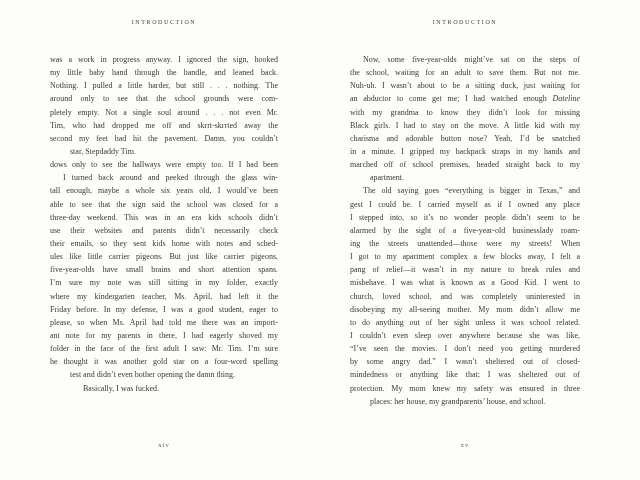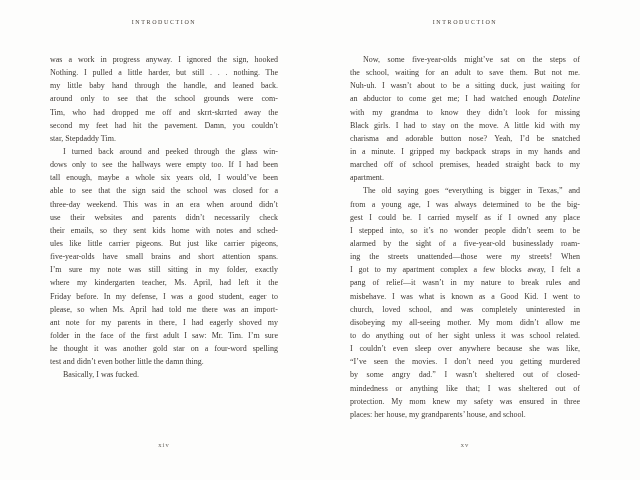--- a/index.html
+++ b/index.html
@@ -29,83 +29,83 @@
     font-size: 8px;
     line-height: 13.15px;
   }
   .line {
     text-align: justify;
     text-align-last: justify;
     white-space: normal;
     height: 13.15px;
     overflow: hidden;
   }
-  .line.end { text-align-last: left; }
+  .line.end { text-align-last: left; margin-left: 20px; }
   .line.indent { text-indent: 13px; }
   .line em { font-style: italic; }
   .page-number {
     position: absolute; top: 441px; left: 0; right: 0;
     text-align: center;
     font-size: 6.5px;
     letter-spacing: 1px;
     color: #6a665f;
   }
 </style>
 </head>
 <body>
 
 <div class="spread">
 
   <div class="page page-left">
     <div class="running-header">INTRODUCTION</div>
     <div class="page-body">
         <div class="line">was a work in progress anyway. I ignored the sign, hooked</div>
+        <div class="line">my little baby hand through the handle, and leaned back.</div>
         <div class="line">Nothing. I pulled a little harder, but still . . . nothing. The</div>
-        <div class="line">my little baby hand through the handle, and leaned back.</div>
         <div class="line">around only to see that the school grounds were com-</div>
+        <div class="line">pletely empty. Not a single soul around . . . not even Mr.</div>
         <div class="line">Tim, who had dropped me off and skrrt-skrrted away the</div>
         <div class="line">second my feet had hit the pavement. Damn, you couldn’t</div>
         <div class="line end">star, Stepdaddy Tim.</div>
+        <div class="line">dows only to see the hallways were empty too. If I had been</div>
         <div class="line indent">I turned back around and peeked through the glass win-</div>
-        <div class="line">dows only to see the hallways were empty too. If I had been</div>
         <div class="line">tall enough, maybe a whole six years old, I would’ve been</div>
         <div class="line">able to see that the sign said the school was closed for a</div>
-        <div class="line">three-day weekend. This was in an era when around didn’t</div>
+        <div class="line">three-day weekend. This was in an era kids schools didn’t</div>
         <div class="line">use their websites and parents didn’t necessarily check</div>
         <div class="line">their emails, so they sent kids home with notes and sched-</div>
         <div class="line">ules like little carrier pigeons. But just like carrier pigeons,</div>
         <div class="line">five-year-olds have small brains and short attention spans.</div>
         <div class="line">I’m sure my note was still sitting in my folder, exactly</div>
         <div class="line">where my kindergarten teacher, Ms. April, had left it the</div>
         <div class="line">Friday before. In my defense, I was a good student, eager to</div>
         <div class="line">please, so when Ms. April had told me there was an import-</div>
         <div class="line">ant note for my parents in there, I had eagerly shoved my</div>
         <div class="line">folder in the face of the first adult I saw: Mr. Tim. I’m sure</div>
         <div class="line">he thought it was another gold star on a four-word spelling</div>
-        <div class="line end">test and didn’t even bother little the damn thing.</div>
+        <div class="line end">test and didn’t even bother opening the damn thing.</div>
         <div class="line indent end">Basically, I was fucked.</div>
       </div>
     <div class="page-number">xiv</div>
   </div>
 
   <div class="page page-right">
     <div class="running-header">INTRODUCTION</div>
     <div class="page-body">
         <div class="line indent">Now, some five-year-olds might’ve sat on the steps of</div>
         <div class="line">the school, waiting for an adult to save them. But not me.</div>
         <div class="line">Nuh-uh. I wasn’t about to be a sitting duck, just waiting for</div>
         <div class="line">an abductor to come get me; I had watched enough <em>Dateline</em></div>
         <div class="line">with my grandma to know they didn’t look for missing</div>
         <div class="line">Black girls. I had to stay on the move. A little kid with my</div>
         <div class="line">charisma and adorable button nose? Yeah, I’d be snatched</div>
         <div class="line">in a minute. I gripped my backpack straps in my hands and</div>
         <div class="line">marched off of school premises, headed straight back to my</div>
         <div class="line end">apartment.</div>
         <div class="line indent">The old saying goes “everything is bigger in Texas,” and</div>
-        <div class="line">from a young age, I was always determined to be the big-</div>
         <div class="line">gest I could be. I carried myself as if I owned any place</div>
         <div class="line">I stepped into, so it’s no wonder people didn’t seem to be</div>
         <div class="line">alarmed by the sight of a five-year-old businesslady roam-</div>
         <div class="line">ing the streets unattended—those were <em>my</em> streets! When</div>
         <div class="line">I got to my apartment complex a few blocks away, I felt a</div>
         <div class="line">pang of relief—it wasn’t in my nature to break rules and</div>
         <div class="line">misbehave. I was what is known as a Good Kid. I went to</div>
         <div class="line">church, loved school, and was completely uninterested in</div>
         <div class="line">disobeying my all-seeing mother. My mom didn’t allow me</div>
         <div class="line">to do anything out of her sight unless it was school related.</div>

